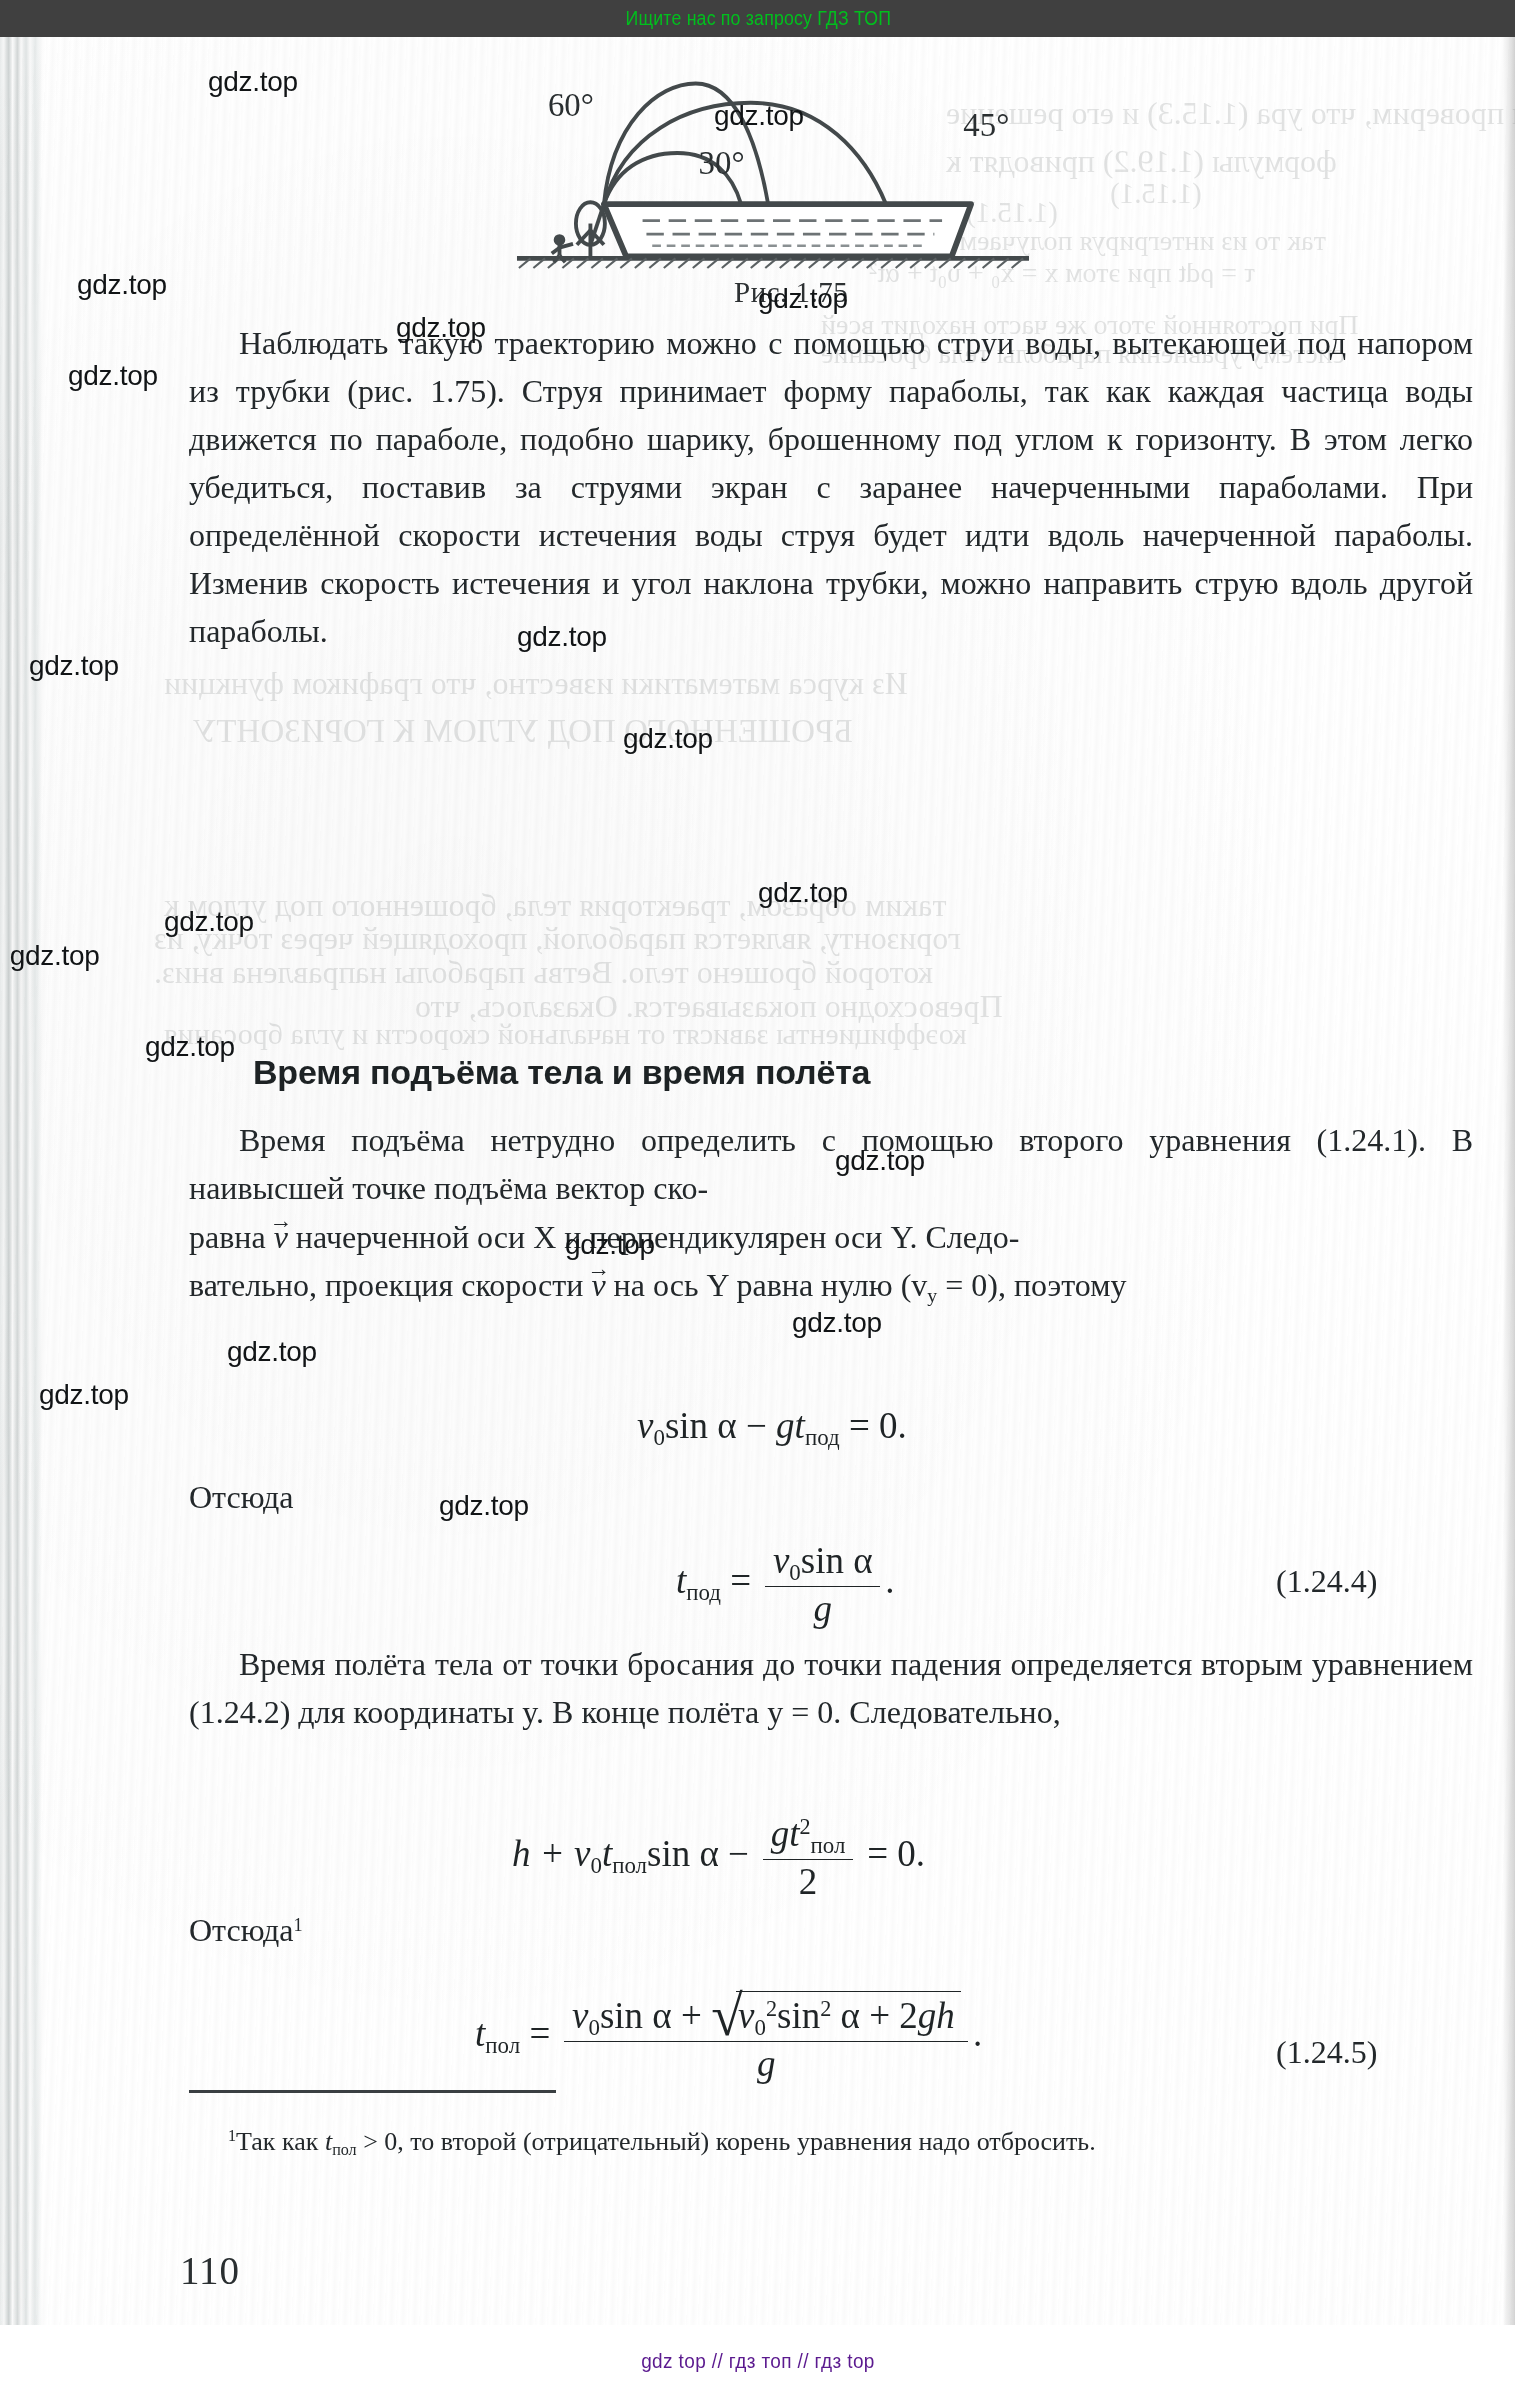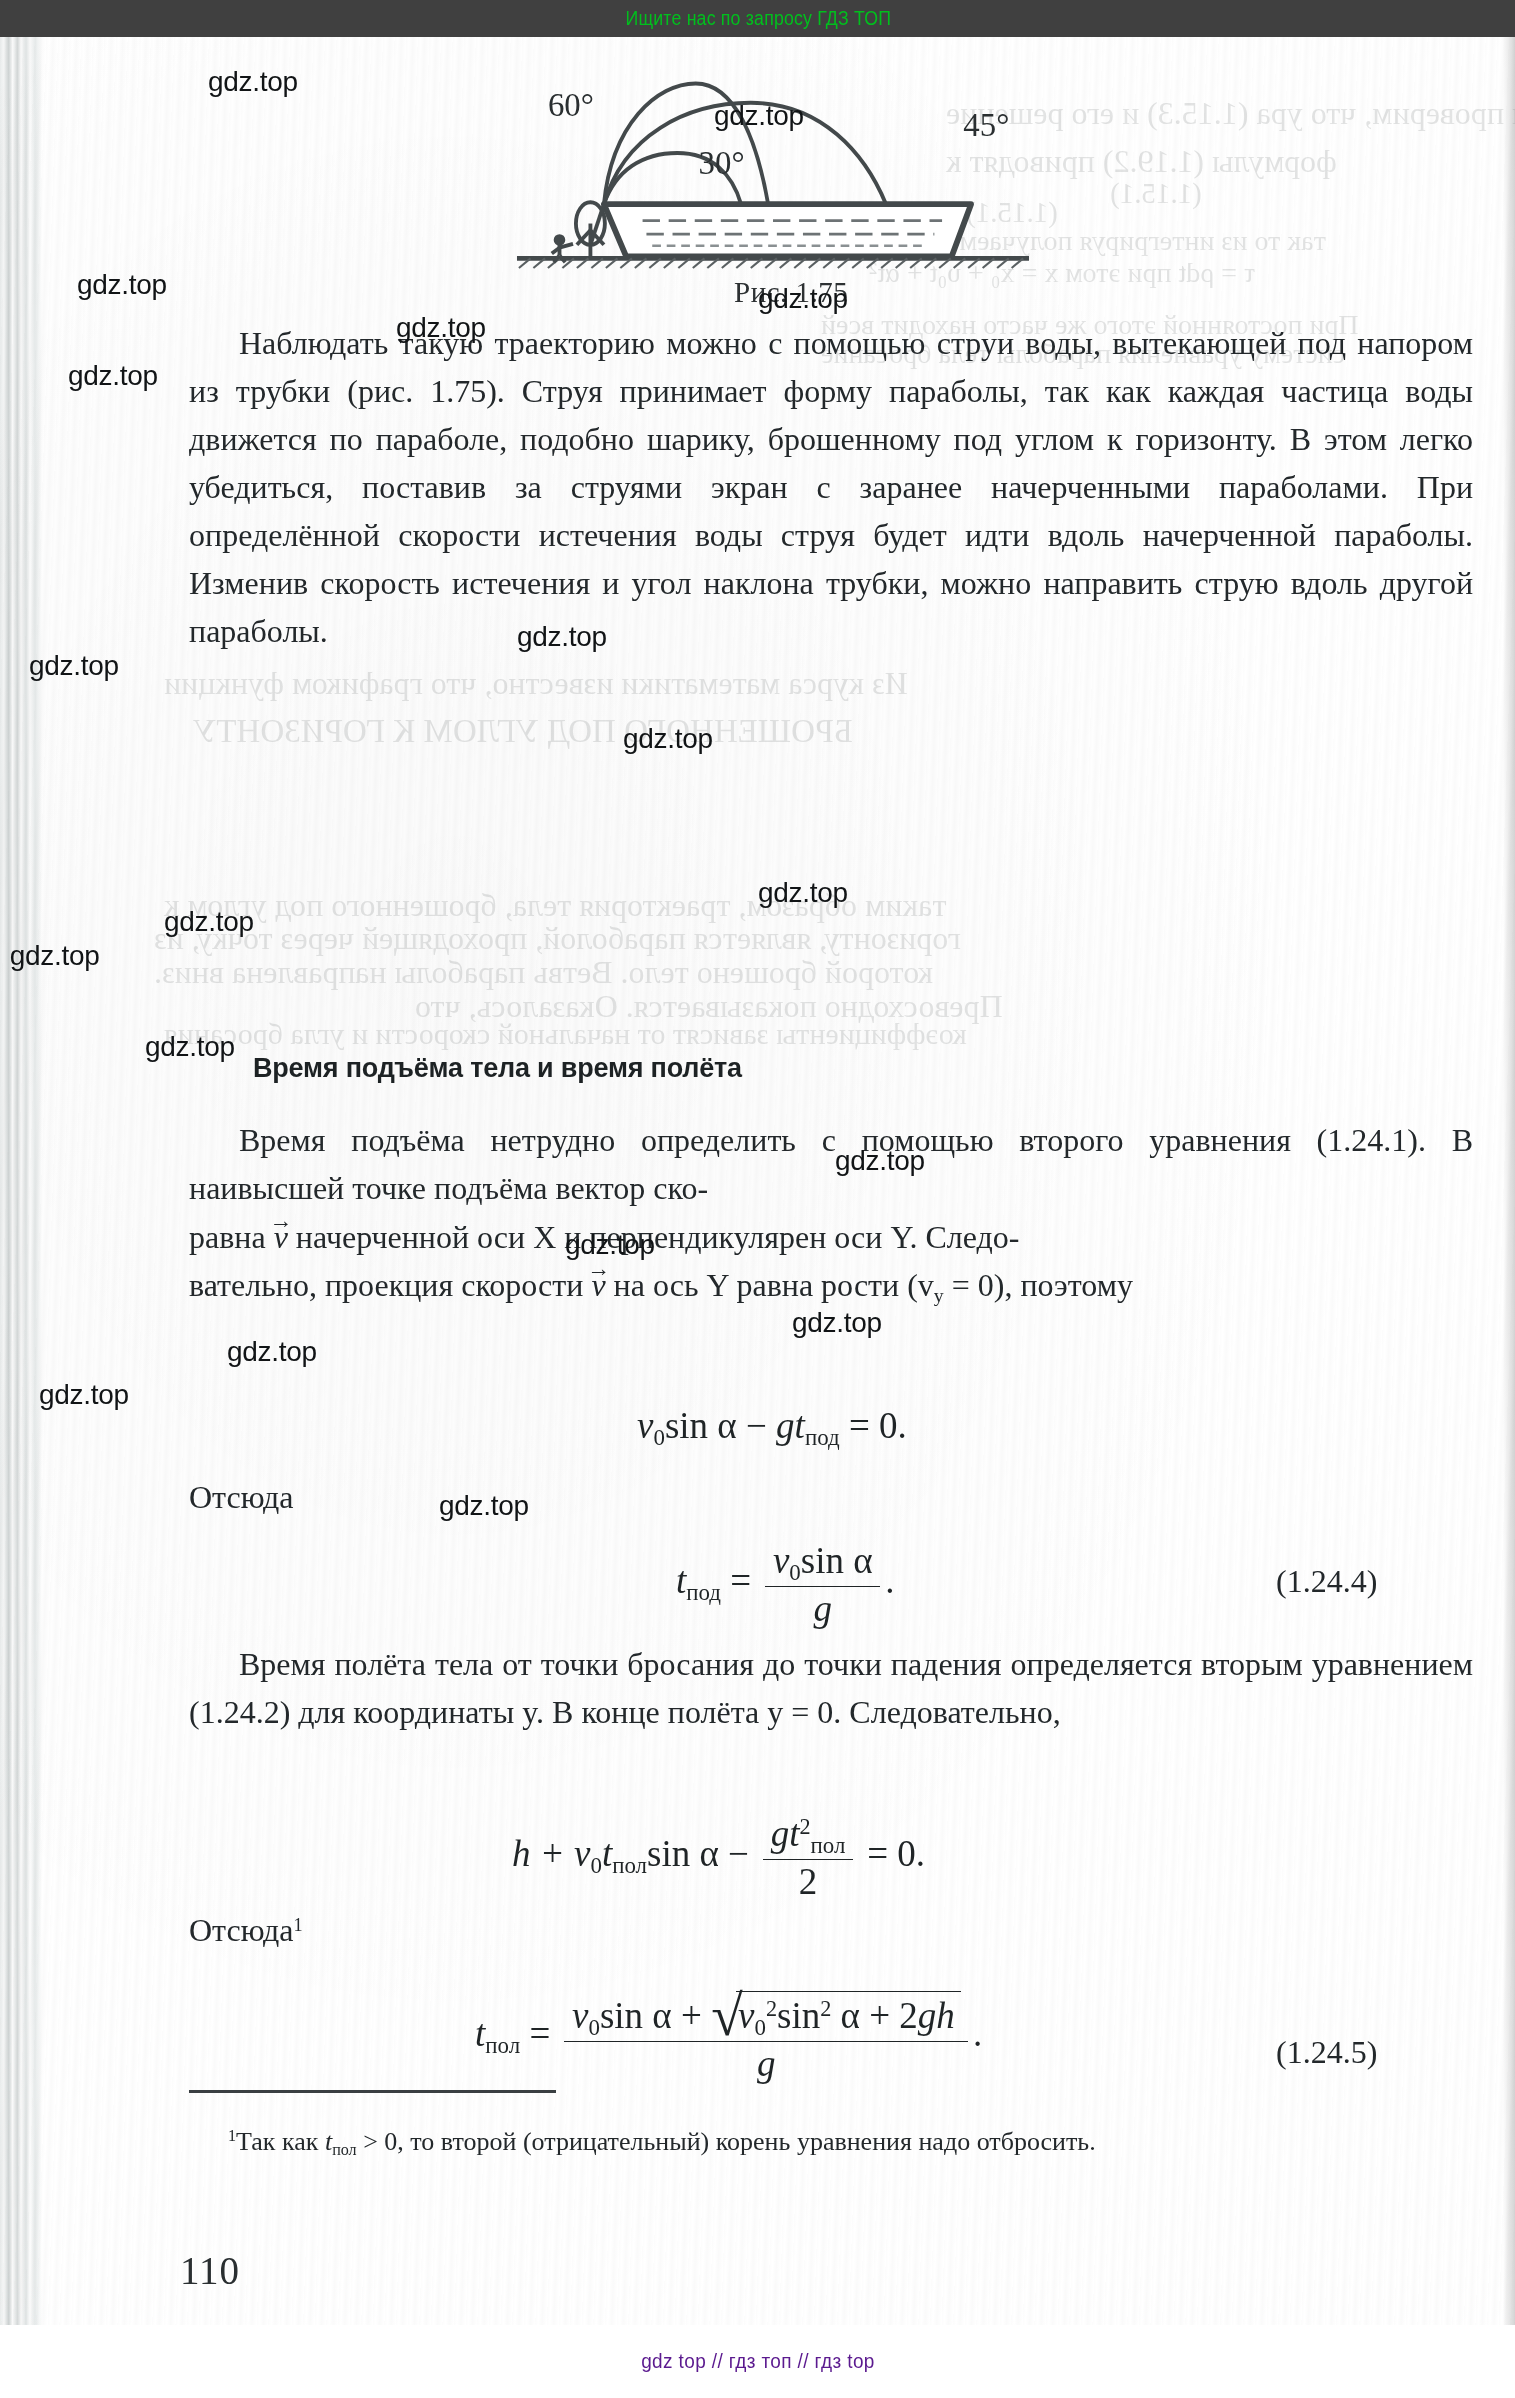--- a/index.html
+++ b/index.html
@@ -94,21 +94,21 @@
     color:#23282b;
     text-align:justify;
     font-family:"Liberation Serif", serif;
     letter-spacing:0px;
   }
   .para .ind{display:inline-block;width:50px;}
 
   .heading{
     position:absolute;left:253px;
     font-family:"Liberation Sans", sans-serif;
-    font-weight:bold;font-size:27px;color:#1d2224;
+    font-weight:bold;font-size:34px;color:#1d2224;
     letter-spacing:-0.2px;
   }
 
   .lbl{
     position:absolute;left:189px;
     font-size:32px;color:#23282b;
     font-family:"Liberation Serif", serif;
   }
 
   
@@ -283,21 +283,21 @@
 
     <div class="heading" style="top:1016px;">Время подъёма тела и время полёта</div>
 
     <div class="para" style="top:1079px;width:1284px;">
       <span class="ind"></span><span>Время подъёма нетрудно определить с помощью второго уравнения (1.24.1). В наивысшей точке подъёма вектор ско-</span>
     </div>
     <div class="para" style="top:1176px;width:1284px;text-align:left;">
       <span>равна </span><span class="vecwrap mi"><span class="arr">→</span>v</span><span> начерченной оси X и перпендикулярен оси Y. Следо-</span>
     </div>
     <div class="para" style="top:1224px;width:1284px;text-align:left;">
-      <span>вательно, проекция скорости </span><span class="vecwrap mi"><span class="arr">→</span>v</span><span> на ось Y равна рости (v</span><span class="sub mi">y</span><span> = 0), поэтому</span>
+      <span>вательно, проекция скорости </span><span class="vecwrap mi"><span class="arr">→</span>v</span><span> на ось Y равна нулю (v</span><span class="sub mi">y</span><span> = 0), поэтому</span>
     </div>
 
     <div class="formula" style="left:637px;top:1367px;font-size:37px;">
       <span class="mi">v</span><span class="sub">0</span><span>sin </span><span>α</span><span> − </span><span class="mi">g</span><span class="mi">t</span><span class="sub">под</span><span> = 0.</span>
     </div>
 
     <div class="lbl" style="top:1442px;">Отсюда</div>
 
     <div class="formula" style="left:676px;top:1502px;font-size:37px;">
       <span class="mi">t</span><span class="sub">под</span><span> = </span><span class="frac"><span class="num"><span class="mi">v</span><span class="sub">0</span><span>sin α</span></span><span class="den mi">g</span></span><span>.</span>

